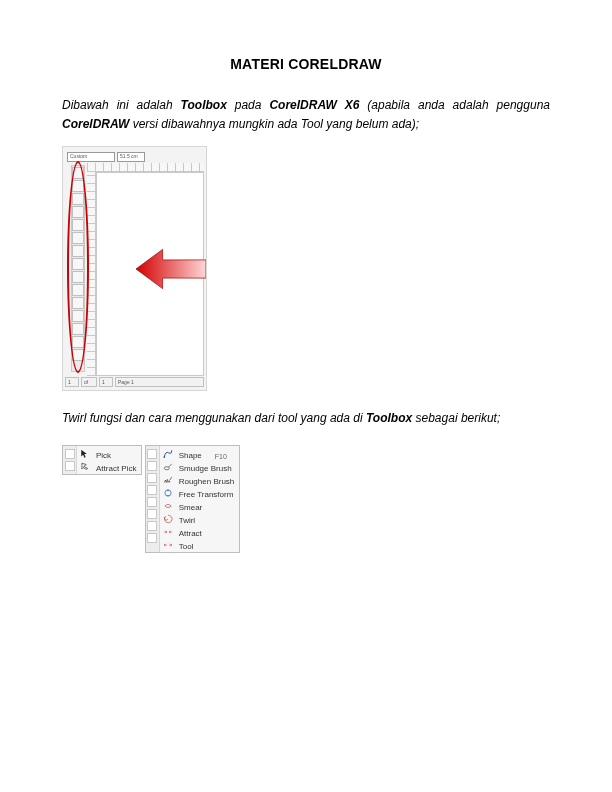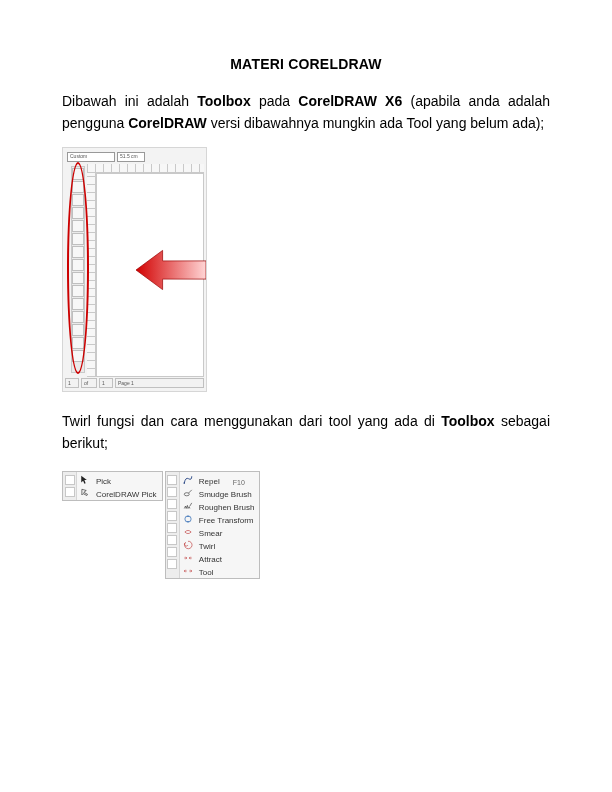--- a/index.html
+++ b/index.html
@@ -13,28 +13,29 @@
     font-size: 8px;
     color: #000;
   }
   .page {
     padding: 56px 62px 40px 62px;
   }
   .title {
     text-align: center;
     font-size: 14px;
     font-weight: bold;
-    margin-bottom: 18px;
+    margin-bottom: 24px;
     letter-spacing: 0.2px;
   }
   .para {
-    font-size: 14px;
+    font-size: 12px;
     line-height: 1.6;
     text-align: justify;
     margin-bottom: 12px;
+    font-style: italic;
   }
   .para b { font-weight: bold; }
 
   
   .fig1 {
     width: 145px;
     height: 245px;
     margin: 8px 0 18px 0;
     background: #f3f3f3;
     border: 1px solid #d6d6d6;
@@ -173,21 +174,21 @@
             </svg>
         </span>
         <span class="lbl">Pick</span>
       </div>
       <div class="row">
         <span class="ic">
           <svg viewBox="0 0 16 16">
               <path d="M3 2 L3 11 L5 9 L11 12 L12 10 L6 7 L10 4 Z" fill="none" stroke="#222" stroke-width="1"></path>
             </svg>
         </span>
-        <span class="lbl">CorelDRAW Pick</span>
+        <span class="lbl">Attract Pick</span>
       </div>
     </div>
   </div>
 
 
 
   
   <div class="flyout">
     <div class="left-col">
       <div class="mini"></div>
@@ -200,21 +201,21 @@
       <div class="mini"></div>
     </div>
     <div class="menu">
       <div class="row">
         <span class="ic">
             <svg viewBox="0 0 16 16">
               <path d="M2 13 Q4 3 9 6 Q14 9 14 2" fill="none" stroke="#137" stroke-width="1.3"></path>
               <rect x="1" y="12" width="2" height="2" fill="#137"></rect>
             </svg>
           </span>
-        <span class="lbl">Repel</span>
+        <span class="lbl">Shape</span>
         <span class="extra">F10</span>
       </div>
       <div class="row">
         <span class="ic">
             <svg viewBox="0 0 16 16">
               <ellipse cx="6" cy="10" rx="4" ry="2.5" fill="none" stroke="#333"></ellipse>
               <line x1="9" y1="8" x2="14" y2="3" stroke="#333"></line>
             </svg>
           </span>
         <span class="lbl">Smudge Brush</span>

